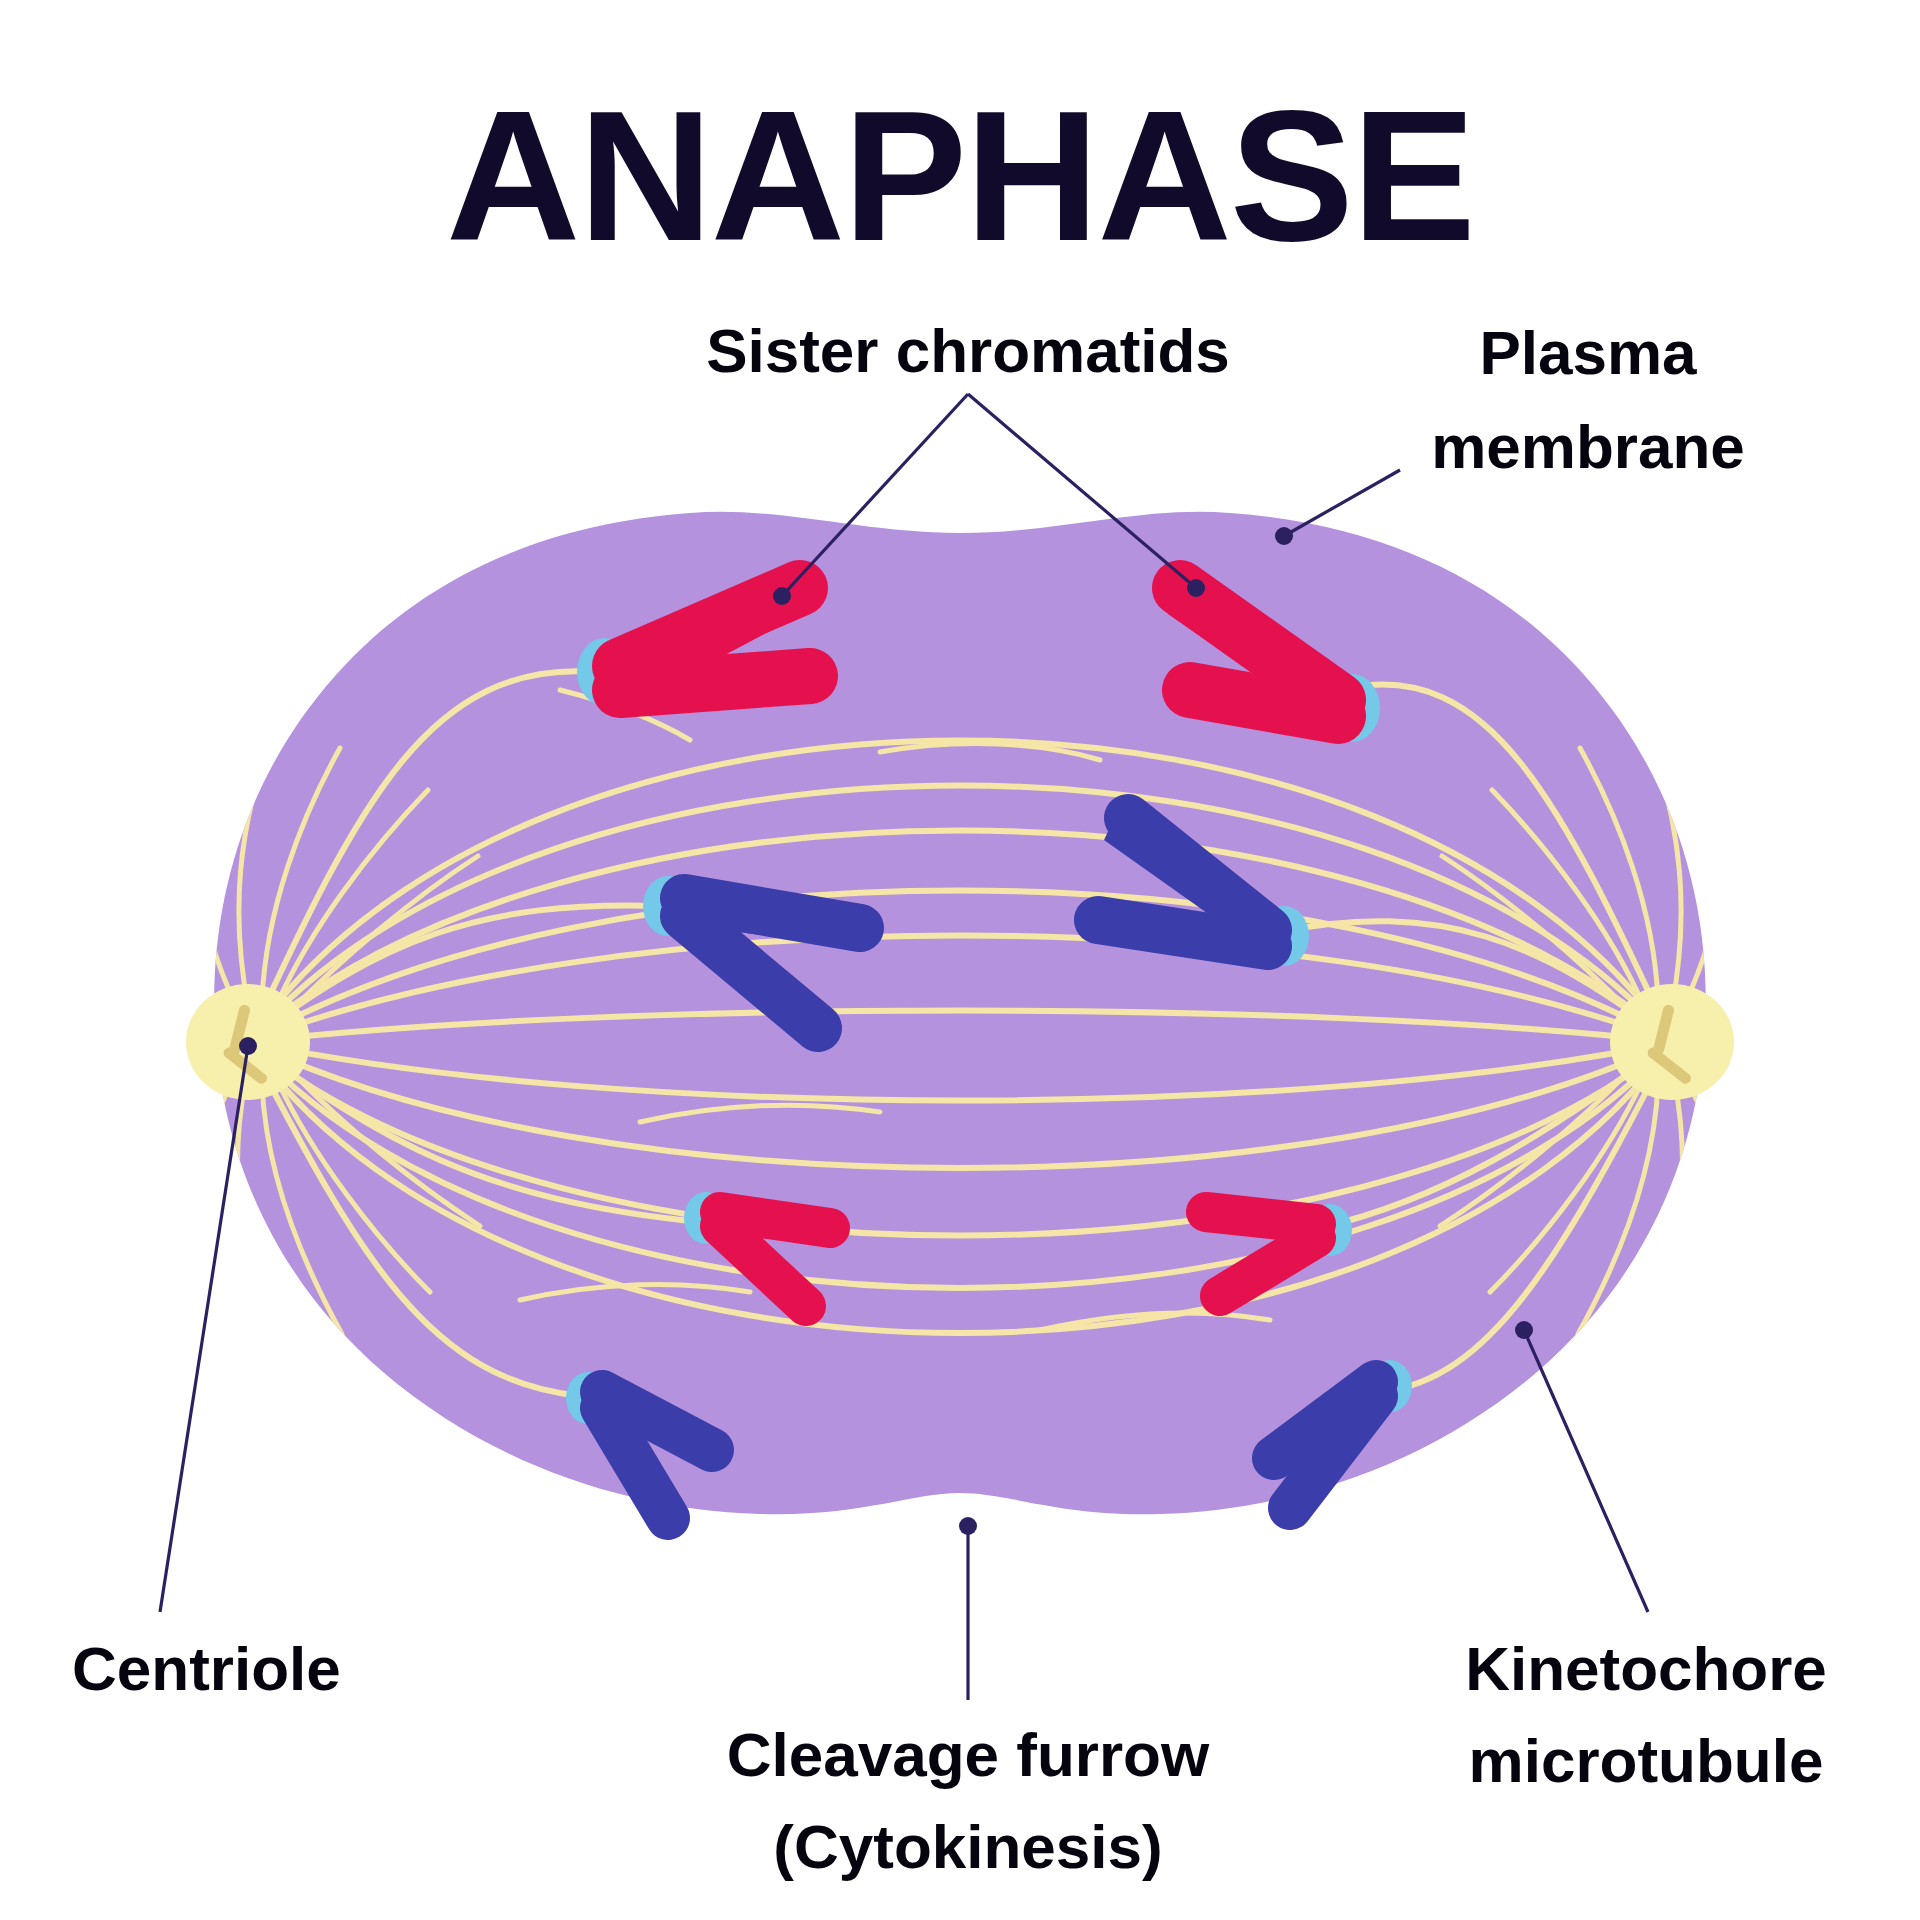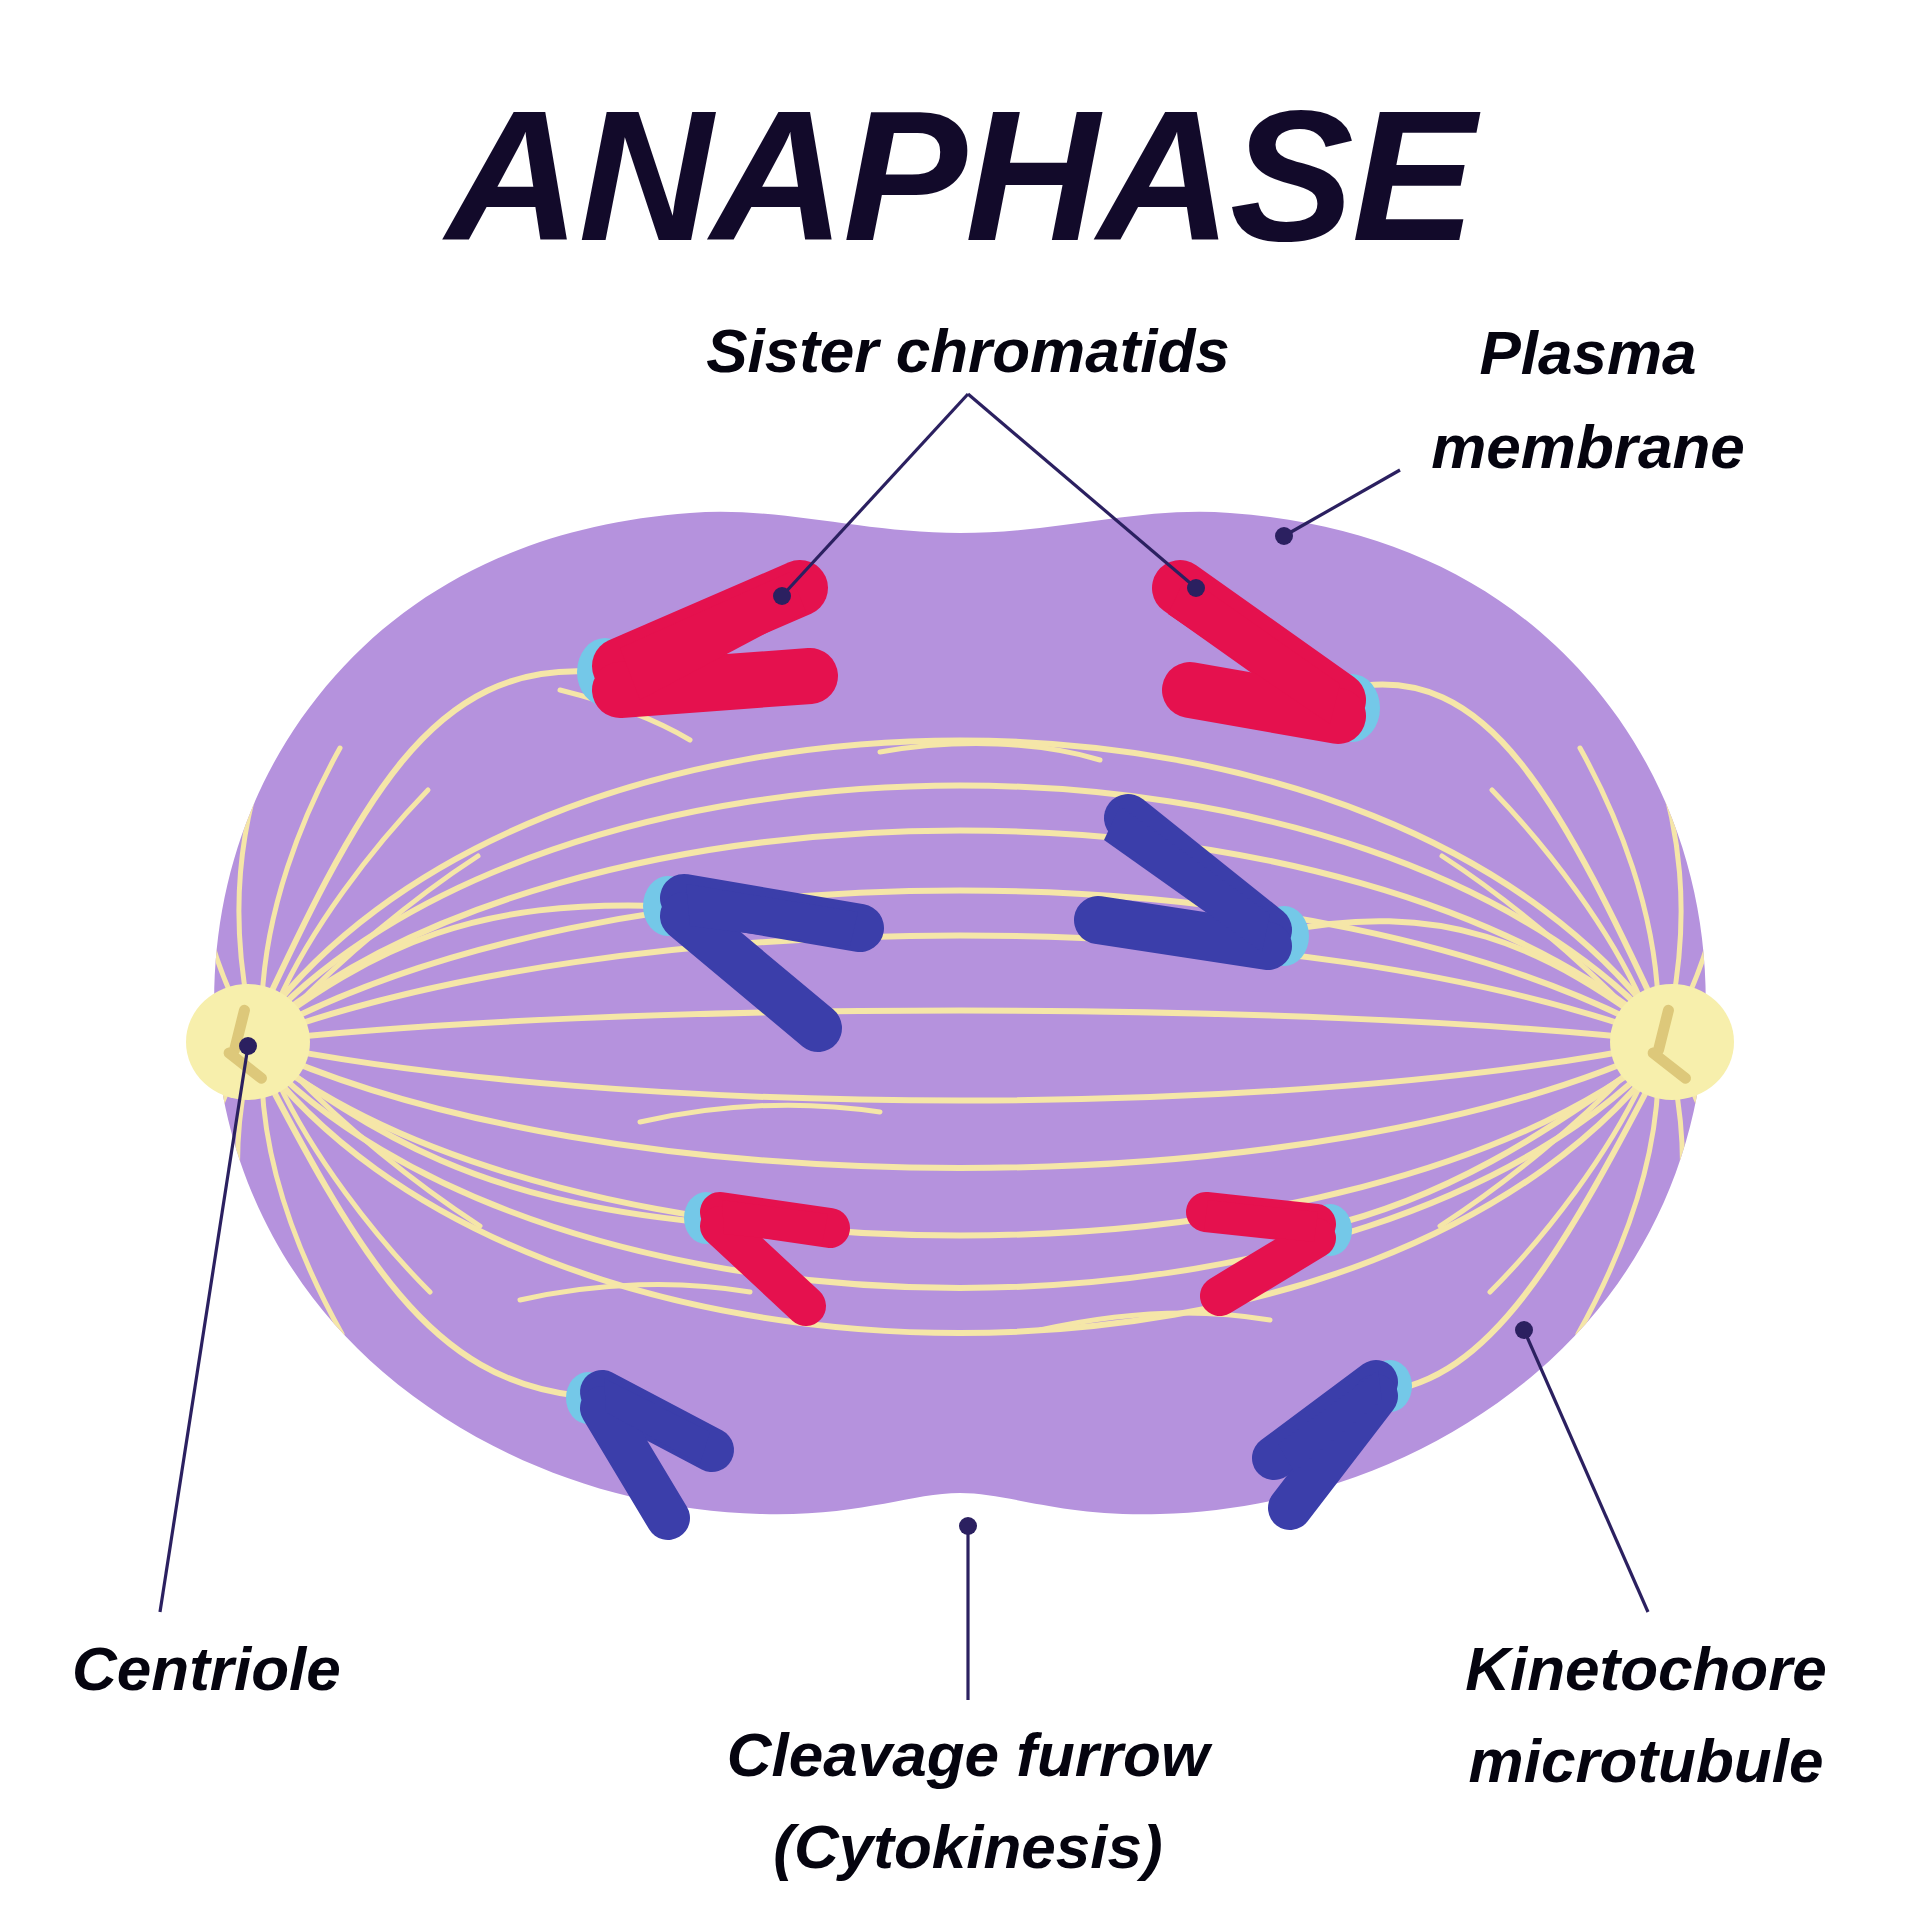--- a/index.html
+++ b/index.html
@@ -2,21 +2,21 @@
 <html><head>
 <meta charset="utf-8">
 <title>Anaphase Diagram</title>
 <style>
   html,body{margin:0;padding:0;background:#ffffff;}
   body{
     width:1920px;height:1920px;position:relative;overflow:hidden;
     font-family:"Liberation Sans","DejaVu Sans",sans-serif;
     background:#ffffff;
   }
-  #stage{position:absolute;inset:0;width:1920px;height:1904px;font-style:italic;}
+  #stage{position:absolute;inset:0;width:1920px;height:1904px;}
   svg#scene{position:absolute;left:0;top:0;width:1920px;height:1920px;display:block;}
 
   .title-text{
     font-family:"Liberation Sans","DejaVu Sans",sans-serif;
     font-weight:bold;
     font-size:186px;
     letter-spacing:-2px;
     fill:#120a2a;
   }
   .label-text{

